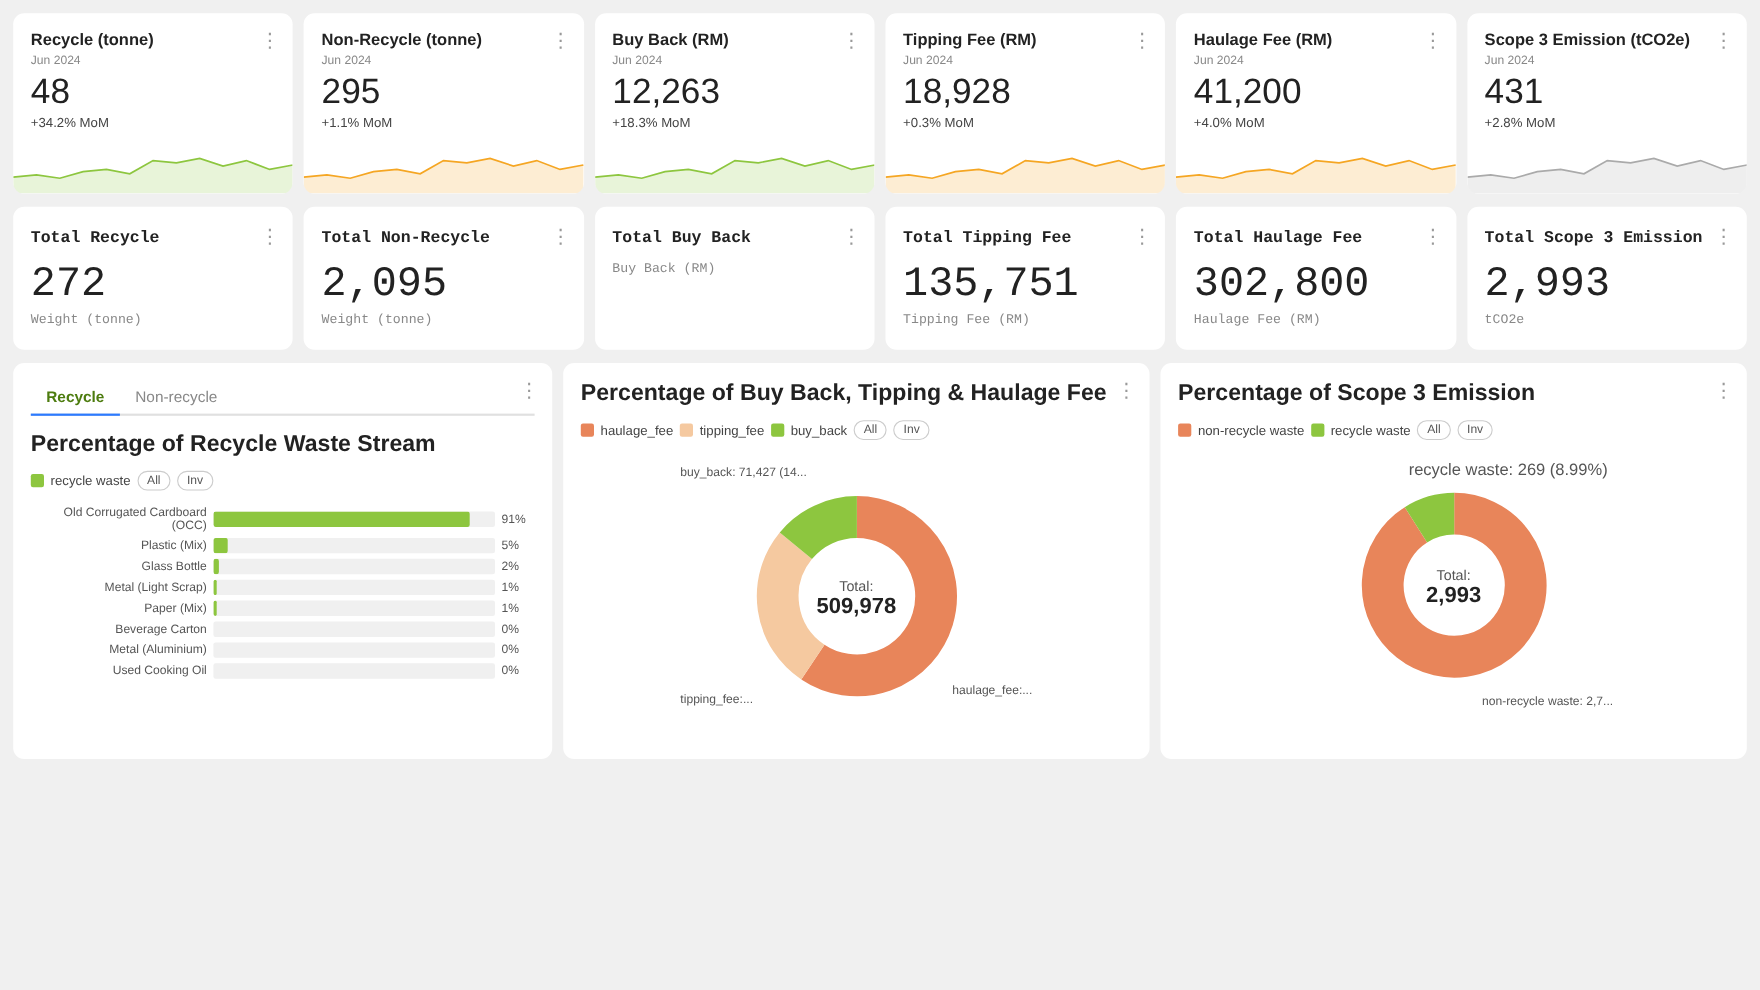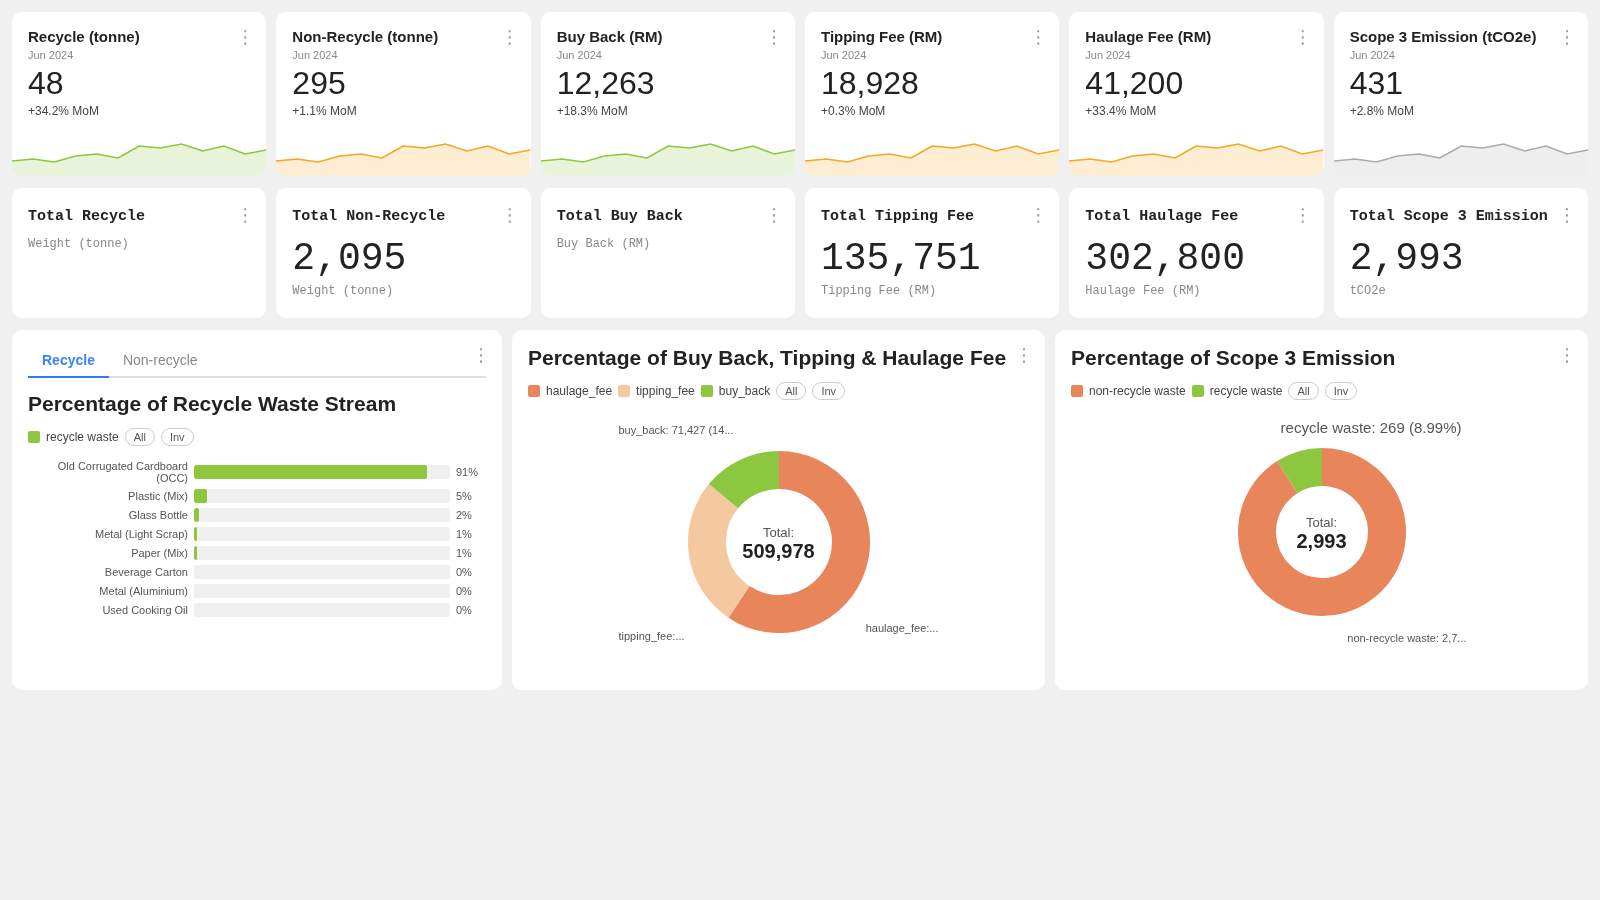--- a/index.html
+++ b/index.html
@@ -28,21 +28,21 @@
     .total-card-menu { position: absolute; top: 16px; right: 12px; font-size: 18px; color: #999; cursor: pointer; }
 
     
     .bottom-row { display: grid; grid-template-columns: 490px 1fr 1fr; gap: 10px; }
     .panel { background: #fff; border-radius: 10px; padding: 16px; position: relative; }
     .panel-menu { position: absolute; top: 14px; right: 12px; font-size: 18px; color: #999; cursor: pointer; }
 
     
     .tabs { display: flex; gap: 0; margin-bottom: 14px; border-bottom: 2px solid #e0e0e0; }
     .tab { padding: 6px 14px 8px; font-size: 14px; cursor: pointer; color: #888; border-bottom: 2px solid transparent; margin-bottom: -2px; }
-    .tab.active { color: #3b82f6; border-bottom: 2px solid #2c7aff; font-weight: 600; }
+    .tab.active { color: #4d7c0f; border-bottom: 2px solid #2c7aff; font-weight: 600; }
 
     .panel-title { font-size: 21px; font-weight: 700; margin-bottom: 12px; }
     .legend-row { display: flex; align-items: center; gap: 6px; margin-bottom: 14px; flex-wrap: wrap; }
     .legend-dot { width: 12px; height: 12px; border-radius: 2px; display: inline-block; }
     .legend-label { font-size: 12px; color: #444; }
     .legend-btn { border: 1px solid #ccc; border-radius: 12px; font-size: 11px; padding: 2px 8px; cursor: pointer; background: #fff; color: #555; }
 
     
     .bar-chart { display: flex; flex-direction: column; gap: 5px; }
     .bar-row { display: flex; align-items: center; gap: 6px; }
@@ -100,21 +100,21 @@
     <span class="metric-card-menu">⋮</span>
     <div class="sparkline-wrap"><svg viewBox="0 0 240 50" preserveAspectRatio="none" xmlns="http://www.w3.org/2000/svg">
     <path d="M0 35 L20 33 L40 36 L60 30 L80 28 L100 32 L120 20 L140 22 L160 18 L180 25 L200 20 L220 28 L240 24 L240 50 L0 50 Z" fill="rgba(245,166,35,0.2)"></path>
     <path d="M0 35 L20 33 L40 36 L60 30 L80 28 L100 32 L120 20 L140 22 L160 18 L180 25 L200 20 L220 28 L240 24" fill="none" stroke="#f5a623" stroke-width="1.5"></path>
   </svg></div>
   </div>
       <div class="metric-card">
     <div class="metric-card-title">Haulage Fee (RM)</div>
     <div class="metric-card-date">Jun 2024</div>
     <div class="metric-card-value">41,200</div>
-    <div class="metric-card-change">+33.4% MoM</div>
+    <div class="metric-card-change">+4.0% MoM</div>
     <span class="metric-card-menu">⋮</span>
     <div class="sparkline-wrap"><svg viewBox="0 0 240 50" preserveAspectRatio="none" xmlns="http://www.w3.org/2000/svg">
     <path d="M0 35 L20 33 L40 36 L60 30 L80 28 L100 32 L120 20 L140 22 L160 18 L180 25 L200 20 L220 28 L240 24 L240 50 L0 50 Z" fill="rgba(245,166,35,0.2)"></path>
     <path d="M0 35 L20 33 L40 36 L60 30 L80 28 L100 32 L120 20 L140 22 L160 18 L180 25 L200 20 L220 28 L240 24" fill="none" stroke="#f5a623" stroke-width="1.5"></path>
   </svg></div>
   </div>
       <div class="metric-card">
     <div class="metric-card-title">Scope 3 Emission (tCO2e)</div>
     <div class="metric-card-date">Jun 2024</div>
     <div class="metric-card-value">431</div>
@@ -124,20 +124,21 @@
     <path d="M0 35 L20 33 L40 36 L60 30 L80 28 L100 32 L120 20 L140 22 L160 18 L180 25 L200 20 L220 28 L240 24 L240 50 L0 50 Z" fill="rgba(170,170,170,0.2)"></path>
     <path d="M0 35 L20 33 L40 36 L60 30 L80 28 L100 32 L120 20 L140 22 L160 18 L180 25 L200 20 L220 28 L240 24" fill="none" stroke="#aaaaaa" stroke-width="1.5"></path>
   </svg></div>
   </div>
     </div>
 
   <div class="metric-row" id="total-row">
       <div class="total-card">
     <div class="total-card-title">Total Recycle</div>
     <span class="total-card-menu">⋮</span>
+    <div class="total-card-value">272</div>
     <div class="total-card-sub">Weight (tonne)</div>
   </div>
       <div class="total-card">
     <div class="total-card-title">Total Non-Recycle</div>
     <span class="total-card-menu">⋮</span>
     <div class="total-card-value">2,095</div>
     <div class="total-card-sub">Weight (tonne)</div>
   </div>
       <div class="total-card">
     <div class="total-card-title">Total Buy Back</div>

